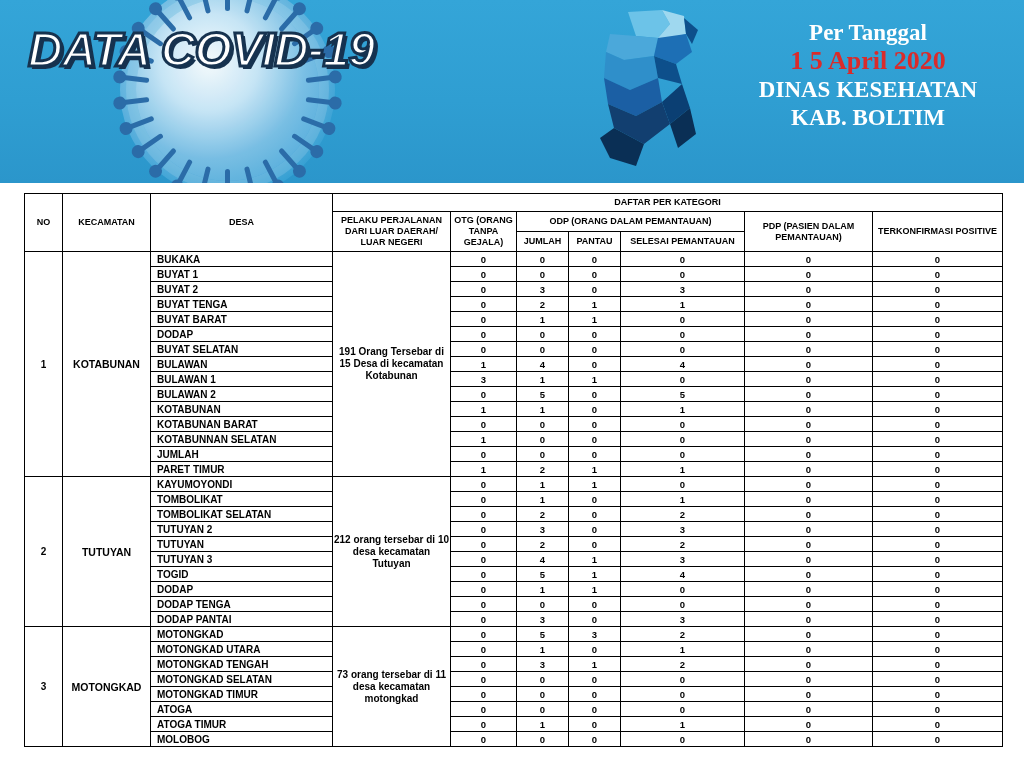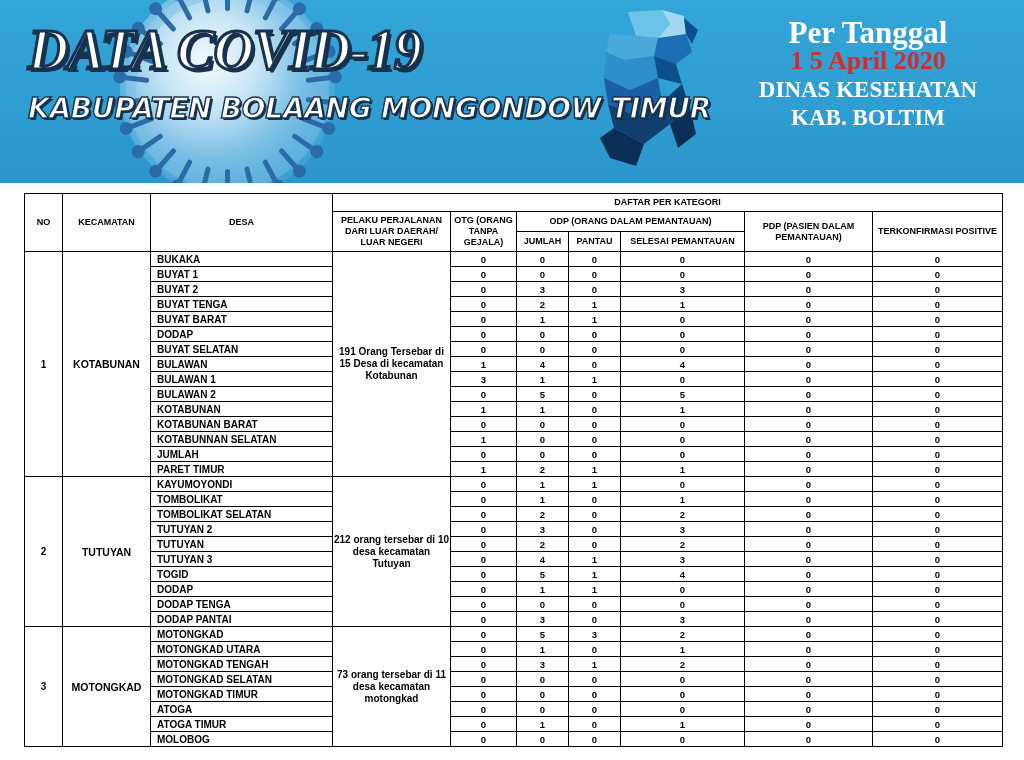--- a/index.html
+++ b/index.html
@@ -36,22 +36,22 @@
     width:5px; height:28px; margin-left:-2.5px; margin-top:-107px;
     background:#2b6ca8; border-radius:3px; transform-origin:50% 107px;
   }
   .spikes i:after{
     content:""; position:absolute; left:-4px; top:-8px; width:13px; height:13px;
     border-radius:50%; background:#2b6ca8;
   }
 
   .title-wrap{ position:absolute; left:28px; top:14px; z-index:5; }
   .title-main{
-    font-family:Liberation Serif, serif;
-    font-size:56px; font-weight:bold; font-style:italic;
+    font-family:Liberation Sans, sans-serif;
+    font-size:48px; font-weight:bold; font-style:italic;
     letter-spacing:-1px; line-height:72px;
     color:#ffffff;
     -webkit-text-stroke:3px #16324f;
     text-shadow:3px 3px 0 #16324f;
   }
   .title-sub{
     font-family:"DejaVu Sans", sans-serif;
     font-size:28px; font-weight:bold; font-style:italic;
     color:#ffffff; letter-spacing:-.3px;
     -webkit-text-stroke:1.4px #16324f;
@@ -60,21 +60,21 @@
   }
 
   .map{ position:absolute; right:318px; top:8px; width:140px; height:170px; }
 
   .meta{
     position:absolute; right:6px; top:20px; width:300px;
     text-align:center;
     font-family:"Liberation Serif", serif;
     color:#ffffff; font-weight:bold;
   }
-  .meta .l1{ font-size:31px; line-height:26px; }
+  .meta .l1{ font-size:23px; line-height:26px; }
   .meta .l2{ font-size:26px; line-height:30px; color:#d92b2b; }
   .meta .l3{ font-size:23px; line-height:28px; margin-top:3px; }
   .meta .l4{ font-size:23px; line-height:28px; }
   .meta .l5{ font-size:23px; line-height:28px; }
 
   
   .sheet{ padding:10px 22px 0 24px; background:#fff; }
   table{ border-collapse:collapse; width:978px; table-layout:fixed; }
   th,td{ border:1px solid #000; padding:0; }
   thead th{
@@ -136,21 +136,20 @@
       <i style="transform: rotate(276.923deg);"></i>
       <i style="transform: rotate(290.769deg);"></i>
       <i style="transform: rotate(304.615deg);"></i>
       <i style="transform: rotate(318.462deg);"></i>
       <i style="transform: rotate(332.308deg);"></i>
       <i style="transform: rotate(346.154deg);"></i>
     </div>
 
   <div class="title-wrap">
     <div class="title-main">DATA COVID-19</div>
-    <div class="title-sub">KABUPATEN BOLAANG MONGONDOW TIMUR</div>
   </div>
 
   <div class="map">
     <svg width="140" height="170" viewBox="0 0 140 170">
       <path d="M62 4 L96 2 L104 16 L92 30 L70 28 Z" fill="#6cc3e8"></path>
       <path d="M96 2 L118 8 L120 26 L104 30 L92 30 L104 16 Z" fill="#9fd8ef"></path>
       <path d="M44 26 L70 28 L92 30 L88 48 L58 52 L40 44 Z" fill="#4ba8da"></path>
       <path d="M92 30 L120 26 L126 44 L110 56 L88 48 Z" fill="#1d6fb5"></path>
       <path d="M40 44 L58 52 L88 48 L92 70 L64 82 L38 70 Z" fill="#2f8fca"></path>
       <path d="M88 48 L110 56 L116 76 L92 70 Z" fill="#0d4f8b"></path>

